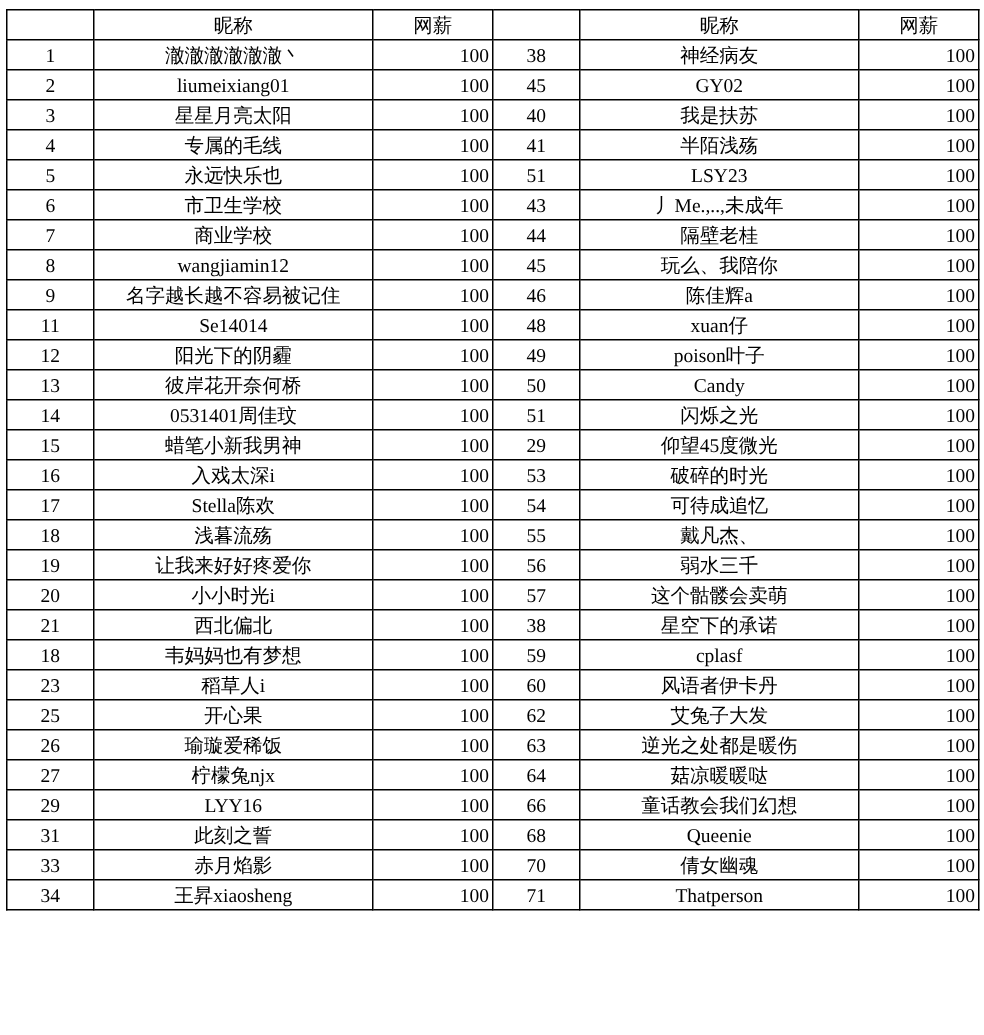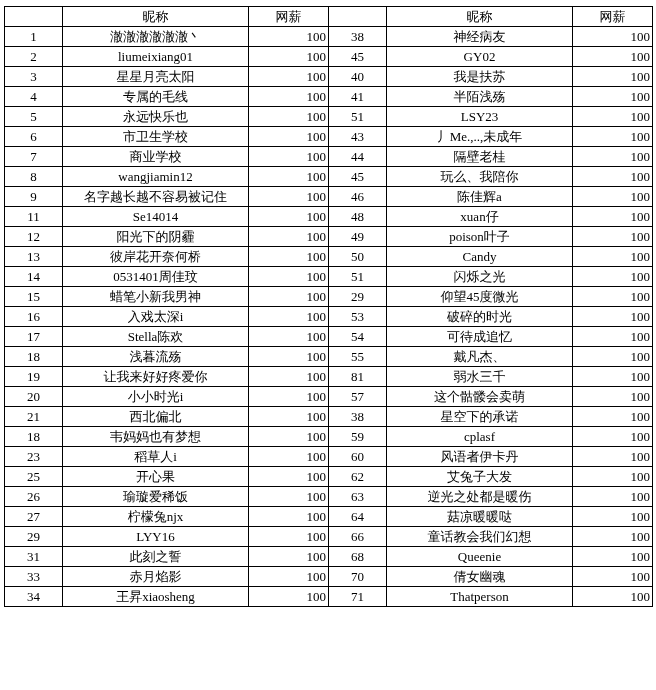--- a/index.html
+++ b/index.html
@@ -202,21 +202,21 @@
           <td class="cell-name">浅暮流殇</td>
           <td class="cell-pay">100</td>
           <td class="cell-idx">55</td>
           <td class="cell-name">戴凡杰、</td>
           <td class="cell-pay">100</td>
         </tr>
         <tr>
           <td class="cell-idx">19</td>
           <td class="cell-name">让我来好好疼爱你</td>
           <td class="cell-pay">100</td>
-          <td class="cell-idx">81</td>
+          <td class="cell-idx">56</td>
           <td class="cell-name">弱水三千</td>
           <td class="cell-pay">100</td>
         </tr>
         <tr>
           <td class="cell-idx">20</td>
           <td class="cell-name">小小时光i</td>
           <td class="cell-pay">100</td>
           <td class="cell-idx">57</td>
           <td class="cell-name">这个骷髅会卖萌</td>
           <td class="cell-pay">100</td>

